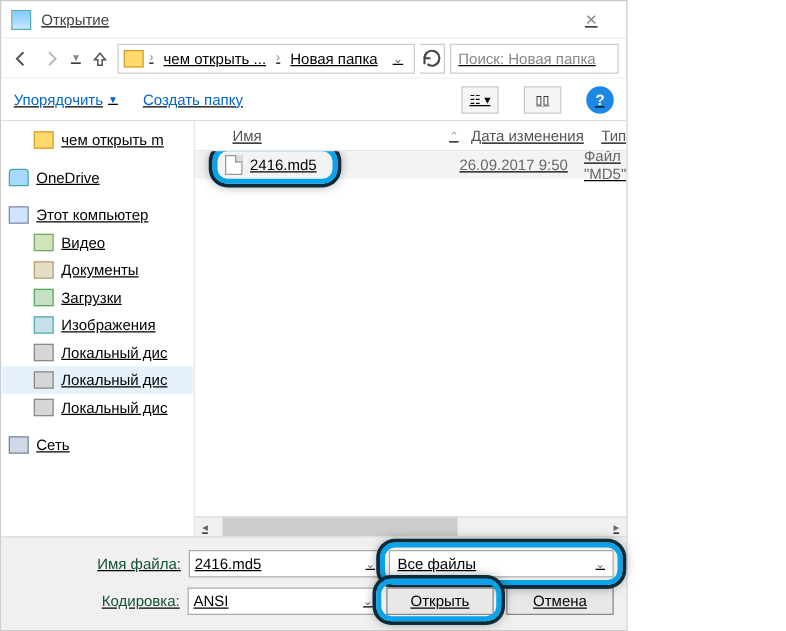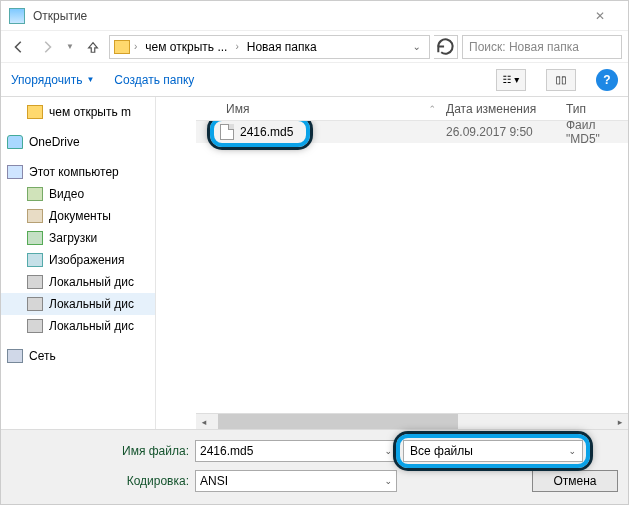--- a/index.html
+++ b/index.html
@@ -1,38 +1,38 @@
 <!DOCTYPE html>
 <html><head>
 <meta charset="utf-8">
 <style>
   * { box-sizing: border-box; margin: 0; padding: 0; }
   body { font-family: "Segoe UI", Tahoma, sans-serif; font-size: 12px; background: #fff; width: 629px; height: 505px; overflow: hidden; }
-  .window { width: 629px; height: 505px; border: 1px solid #ccc; background: #fff; display: flex; flex-direction: column; }
+  .window { width: 502px; height: 505px; border: 1px solid #ccc; background: #fff; display: flex; flex-direction: column; text-decoration: underline; }
   .titlebar { height: 30px; display: flex; align-items: center; padding: 0 8px; border-bottom: 1px solid #eee; }
   .titlebar .appicon { width: 16px; height: 16px; background: linear-gradient(#7fc9ff,#c9e8ff); border: 1px solid #5aa; margin-right: 8px; }
   .titlebar .title { flex: 1; color: #444; }
   .titlebar .close { width: 40px; text-align: center; color: #888; }
   .navrow { height: 32px; display: flex; align-items: center; padding: 4px 6px; gap: 4px; border-bottom: 1px solid #eee; }
   .navbtn { width: 24px; height: 24px; display: flex; align-items: center; justify-content: center; color: #555; }
   .navbtn svg { width: 14px; height: 14px; }
   .addressbar { flex: 1; height: 24px; border: 1px solid #ccc; display: flex; align-items: center; padding: 0 4px; background: #fff; gap: 4px; }
   .addressbar .foldericon { width: 16px; height: 14px; background: #ffd96e; border: 1px solid #d4a028; }
   .addressbar .seg { padding: 0 4px; white-space: nowrap; }
   .addressbar .chev { color: #888; font-size: 10px; }
   .addressbar .dropbtn { padding: 0 4px; color: #666; font-size: 10px; }
   .refreshbtn { width: 24px; height: 24px; display:flex;align-items:center;justify-content:center;color:#444; border:1px solid #ccc; border-left:none;}
   .searchbox { width: 160px; height: 24px; border: 1px solid #ccc; display: flex; align-items: center; padding: 0 6px; color: #888; }
   .toolbar { height: 34px; display: flex; align-items: center; padding: 0 10px; gap: 20px; border-bottom: 1px solid #dcdcdc; background: #fff; }
   .tlink { color: #0066cc; display: flex; align-items: center; gap: 4px; }
   .tlink .tri { font-size: 8px; color: #0066cc; }
   .toolbar .spacer { flex: 1; }
   .toolbtn { width: 30px; height: 22px; border: 1px solid #ccc; background: #f5f5f5; display: flex; align-items: center; justify-content: center; font-size: 10px; }
   .helpbtn { width: 22px; height: 22px; border-radius: 50%; background: #1e88e5; color: #fff; display: flex; align-items: center; justify-content: center; font-weight: bold; }
-  .mainarea { flex: 1; display: flex; overflow: hidden; background:#fff;gap:40px;}
+  .mainarea { flex: 1; display: flex; overflow: hidden; background:#fff;}
   .sidebar { width: 155px; border-right: 1px solid #e5e5e5; overflow: hidden; padding: 4px 0; }
   .side-item { display: flex; align-items: center; height: 22px; padding: 0 6px; gap: 6px; white-space: nowrap; overflow: hidden; }
   .side-item.indent1 { padding-left: 26px; }
   .side-item.hl { background: #e6f1fb; }
   .side-item .ico { width: 16px; height: 14px; flex-shrink:0; }
   .ico.folder { background: #ffd96e; border: 1px solid #d4a028; }
   .ico.onedrive { background: #a9d8ff; border:1px solid #4a9; border-radius:3px 3px 0 0;}
   .ico.pc { background: #cfe5ff; border:1px solid #88a; }
   .ico.video { background: #d0e3ba; border:1px solid #7a6; }
   .ico.doc { background: #e8dcc5; border:1px solid #b6a074; }
@@ -233,20 +233,26 @@
         </div>
       </div>
     </div>
     <div class="formrow" style="margin-top:4px;">
       <div class="flabel w2">Кодировка:</div>
       <div class="finput enc">
         <span>ANSI</span>
           <span class="drop">⌄</span>
       </div>
       <div class="btnrow">
+        <div class="relwrap">
+          <div class="btn">
+              <span>Открыть</span>
+            </div>
+          <div class="hl-blue openbtn"></div>
+        </div>
         <div class="btn">
             <span>Отмена</span>
           </div>
       </div>
     </div>
   </div>
 
 </div>
 
 </body></html>

